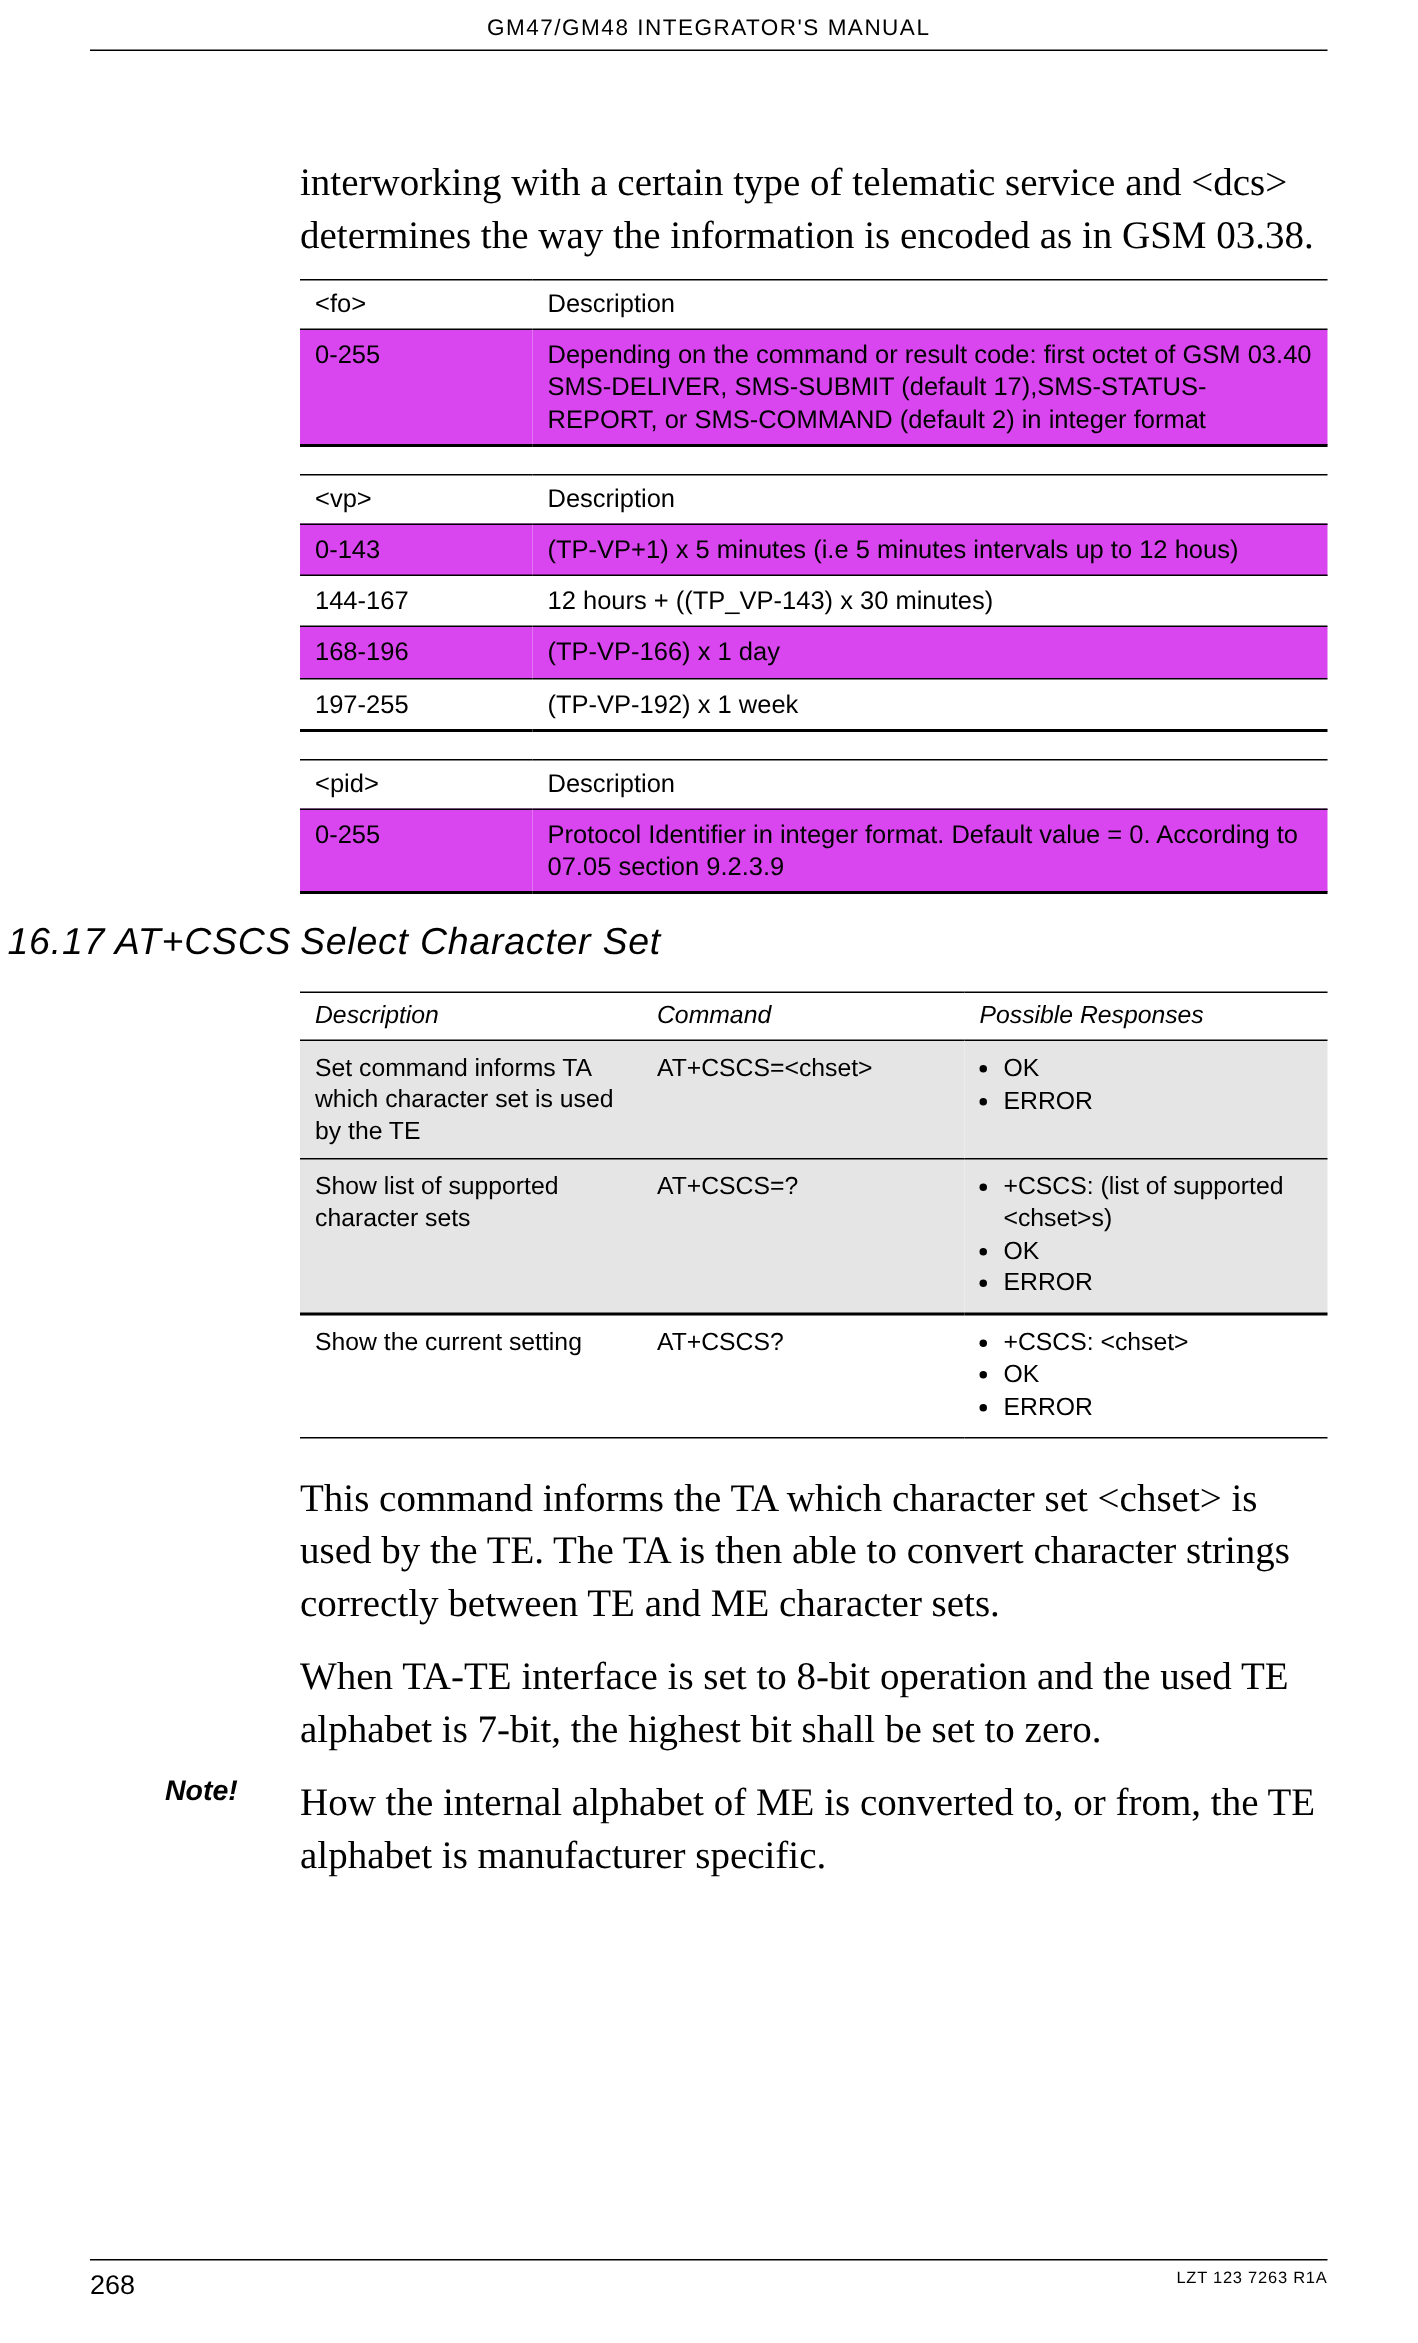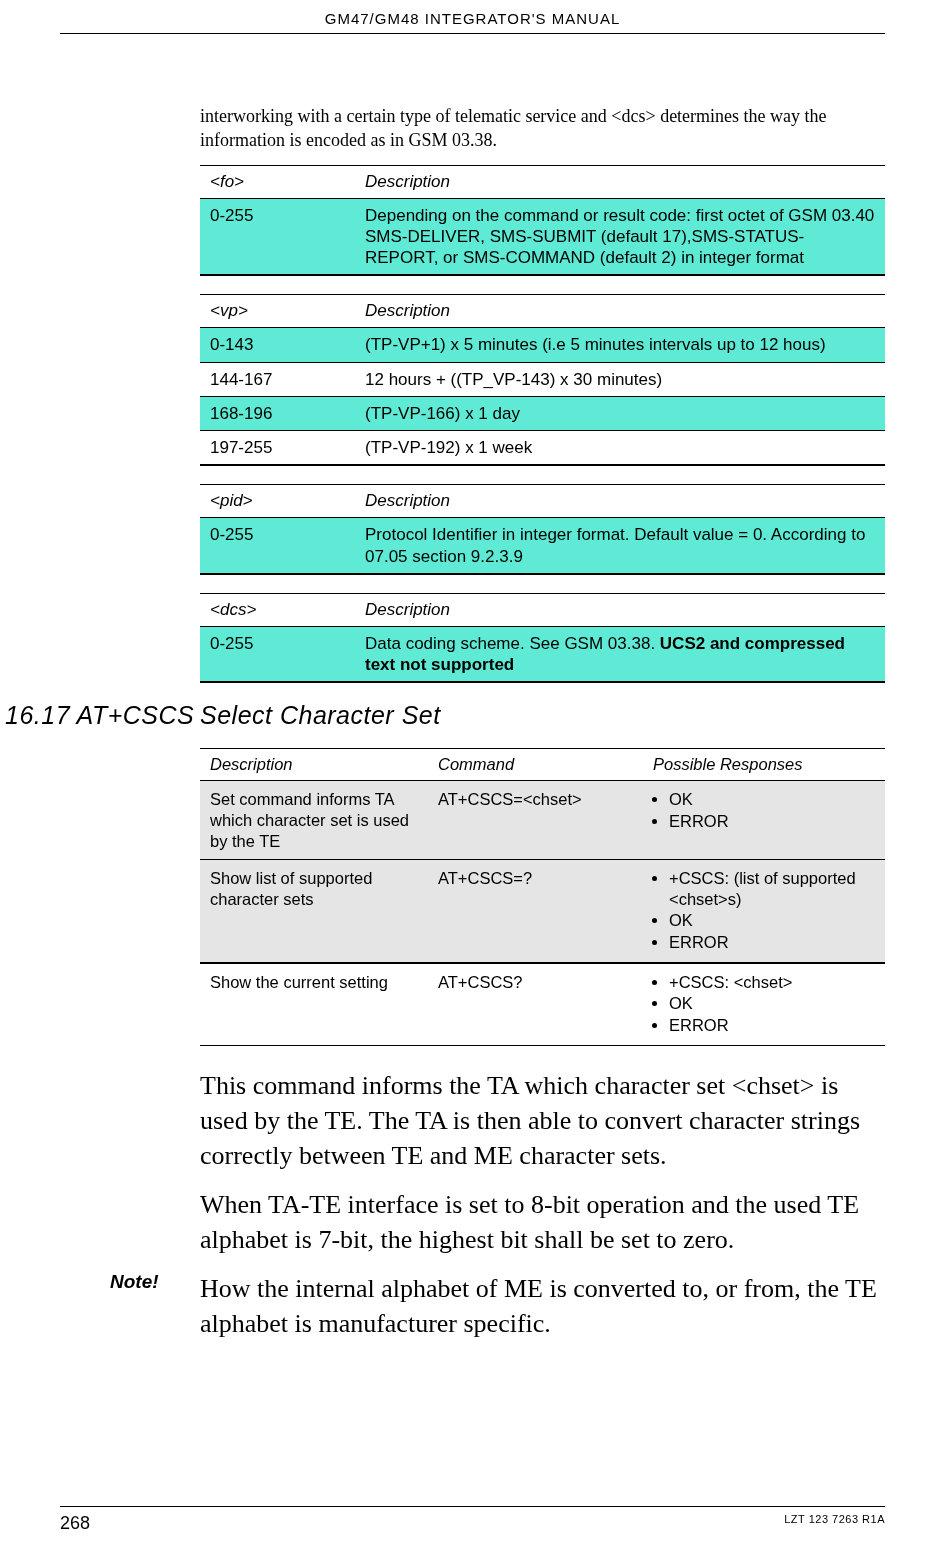--- a/index.html
+++ b/index.html
@@ -30,46 +30,45 @@
     border: none;
     border-top: 1px solid #000;
     margin: 0 60px 0 60px;
   }
   .content {
     margin-left: 200px;
     margin-right: 60px;
     margin-top: 70px;
   }
   .intro {
-    font-size: 18px;
+    font-size: 26px;
     line-height: 1.35;
     margin: 0 0 12px 0;
   }
   table.param {
     width: 100%;
     border-collapse: collapse;
     font-family: "Arial Narrow", Arial, sans-serif;
     font-size: 17px;
     margin-bottom: 18px;
   }
   table.param tr.hd td {
-    font-style: italic;
     padding: 6px 8px 6px 10px;
     border-top: 1px solid #000;
     border-bottom: 1px solid #000;
     margin-top: 40px;
   }
   table.param td.k { width: 155px; vertical-align: top; }
   table.param tr.row td {
     padding: 6px 8px 6px 10px;
     border-bottom: 1px solid #000;
     vertical-align: top;
     line-height: 1.25;
   }
-  table.param tr.shade td { background: #5eead4; }
+  table.param tr.shade td { background: #d946ef; }
   table.param tr.lastthick td { border-bottom: 2px solid #000; }
   .b { font-weight: bold; }
 
   .section-row {
     position: relative;
     margin-top: 14px;
     margin-bottom: 12px;
   }
   .section-num {
     position: absolute;
@@ -213,32 +212,20 @@
         <td class="k">&lt;pid&gt;</td>
         <td>Description</td>
       </tr>
       <tr class="row shade lastthick">
         <td class="k">0-255</td>
         <td>Protocol Identifier in integer format. Default value = 0. According to 07.05 section 9.2.3.9</td>
       </tr>
     </tbody>
       </table>
 
-    <table class="param">
-      <tbody>
-          <tr class="hd">
-        <td class="k">&lt;dcs&gt;</td>
-        <td>Description</td>
-      </tr>
-      <tr class="row shade lastthick">
-        <td class="k">0-255</td>
-        <td><span>Data coding scheme. See GSM 03.38. </span><span class="b">UCS2 and compressed text not supported</span></td>
-      </tr>
-    </tbody>
-      </table>
 
     <div class="section-row">
       <div class="section-num">16.17 AT+CSCS</div>
       <div class="section-title">Select Character Set</div>
     </div>
 
     <table class="cmd">
       <tbody>
           <tr class="hd">
         <td class="c1">Description</td>

